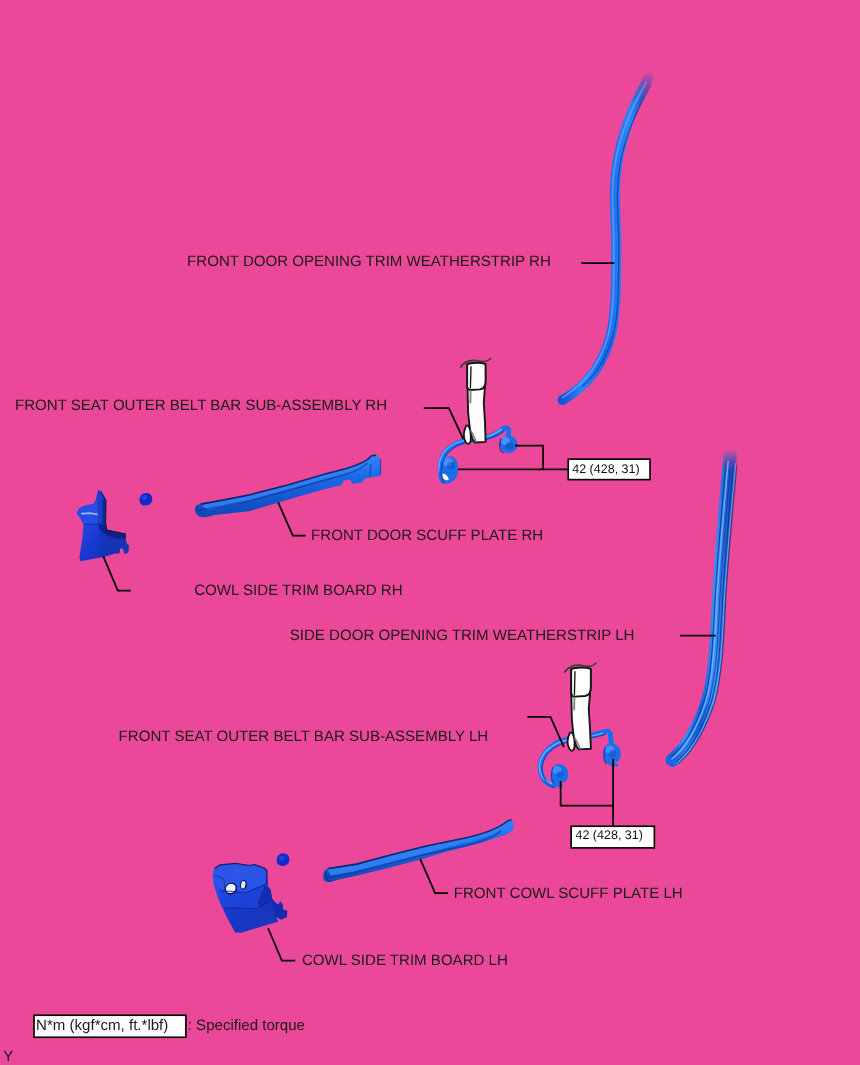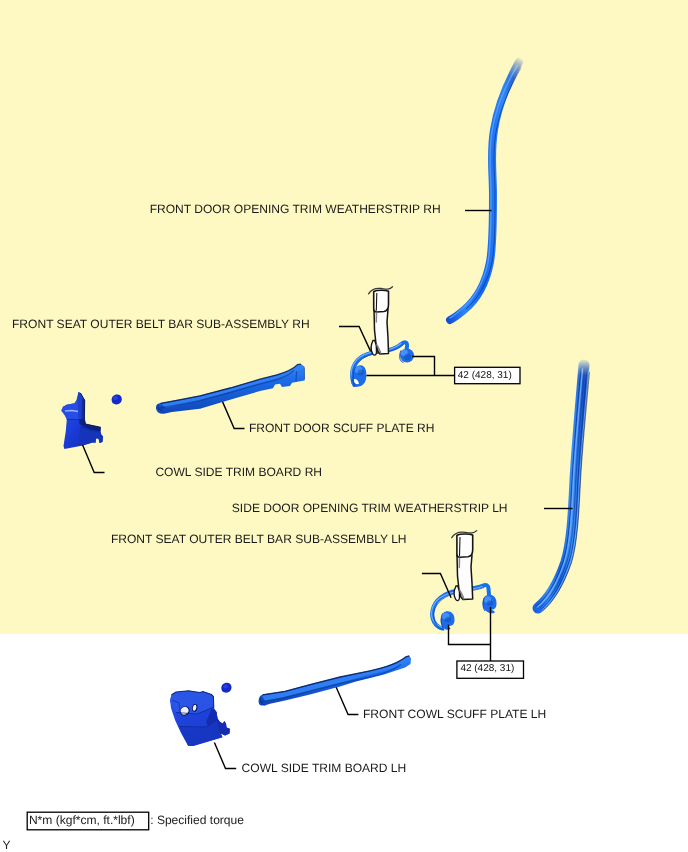--- a/index.html
+++ b/index.html
@@ -1,18 +1,18 @@
 <!DOCTYPE html>
 <html><head>
 <meta charset="utf-8">
 <title>Parts Diagram</title>
 <style>
   html,body{margin:0;padding:0;background:#ffffff;-webkit-font-smoothing:antialiased;text-rendering:geometricPrecision;}
   body{width:688px;height:852px;overflow:hidden;font-family:"Liberation Sans",sans-serif;}
-  #page{position:relative;width:688px;height:634px;background:#fef9c3;}
+  #page{position:relative;width:688px;height:852px;background:#ec4899;}
   svg{display:block;}
   .lbl{position:absolute;font-family:"Liberation Sans",sans-serif;font-size:12.05px;line-height:14px;color:#1a1a1a;white-space:nowrap;}
   .tq{font-size:10px;line-height:12px;color:#111;}
 </style>
 </head>
 <body>
 
 <div id="page">
   <svg id="art" width="688" height="852" viewBox="0 0 688 852">
     <defs>
@@ -225,21 +225,21 @@
     <g>
       <rect x="27.2" y="812.2" width="121.5" height="17.6" fill="#ffffff" stroke="#000000" stroke-width="1.3"></rect>
     </g>
   </svg>
 
   <div class="lbl" style="left:149.7px;top:201.9px;">FRONT DOOR OPENING TRIM WEATHERSTRIP RH</div>
   <div class="lbl" style="left:248.9px;top:421.1px;">FRONT DOOR SCUFF PLATE RH</div>
   <div class="lbl" style="left:12px;top:316.9px;">FRONT SEAT OUTER BELT BAR SUB-ASSEMBLY RH</div>
   <div class="lbl" style="left:110.4px;top:464.8px;margin-left:45px;">COWL SIDE TRIM BOARD RH</div>
   <div class="lbl" style="left:231.8px;top:501.1px;">SIDE DOOR OPENING TRIM WEATHERSTRIP LH</div>
-  <div class="lbl" style="left:94.9px;top:532px;margin-left:16px;">FRONT SEAT OUTER BELT BAR SUB-ASSEMBLY LH</div>
+  <div class="lbl" style="left:94.9px;top:582px;">FRONT SEAT OUTER BELT BAR SUB-ASSEMBLY LH</div>
   <div class="lbl" style="left:363px;top:706.9px;">FRONT COWL SCUFF PLATE LH</div>
   <div class="lbl" style="left:241.6px;top:760.8px;">COWL SIDE TRIM BOARD LH</div>
 
   <div class="lbl tq" style="left:457.8px;top:369.7px;">42 (428, 31)</div>
   <div class="lbl tq" style="left:460.4px;top:662.5px;">42 (428, 31)</div>
 
   <div class="lbl" style="left:28.9px;top:812.8px;">N*m (kgf*cm, ft.*lbf)</div>
   <div class="lbl" style="left:150.2px;top:812.8px;">: Specified torque</div>
   <div class="lbl" style="left:2.6px;top:838.3px;">Y</div>
 </div>

